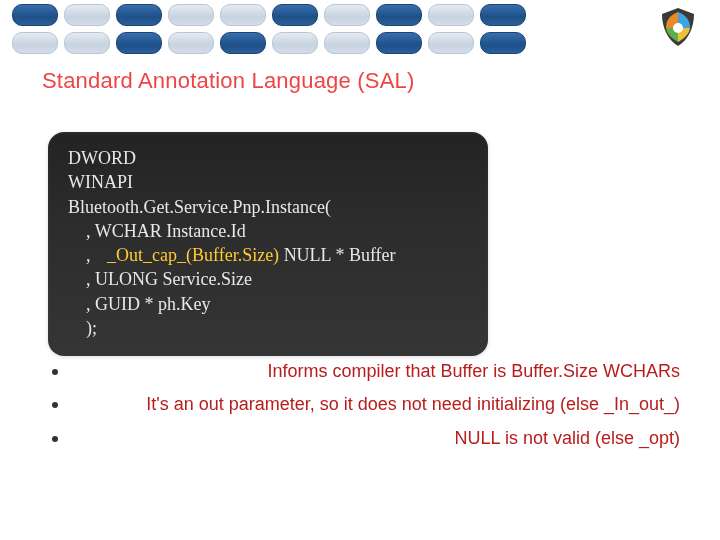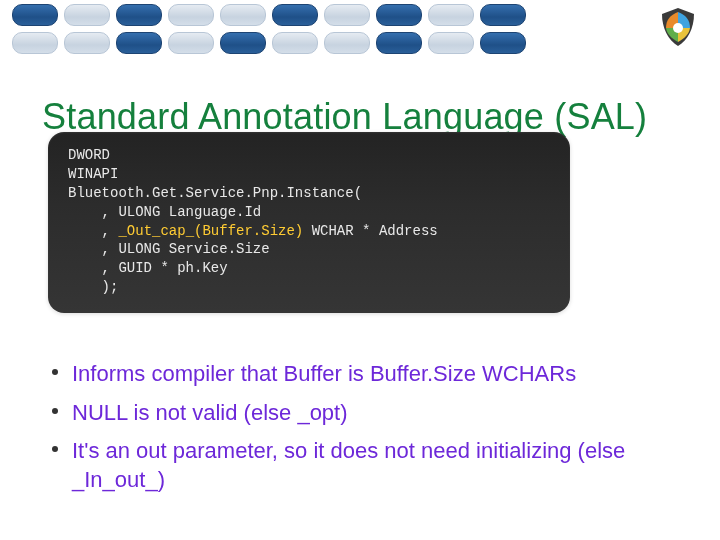--- a/index.html
+++ b/index.html
@@ -34,51 +34,52 @@
     border: 1px solid #b8c6d6;
   }
   .pill-row { display:flex; gap:6px; flex-wrap:wrap; width: 560px; }
   .logo {
     position: absolute;
     top: 6px; right: 20px;
     width: 44px; height: 44px;
   }
   .title {
     position: absolute;
-    top: 96px;
+    top: 68px;
     left: 42px;
-    font-size: 36px;
+    font-size: 22px;
     font-weight: 300;
-    color: #15803d;
+    color: #ef4444;
     letter-spacing: 0.2px;
   }
   .code-panel {
     position: absolute;
     top: 132px;
     left: 48px;
-    width: 522px;
+    width: 440px;
     background: linear-gradient(180deg,#232323 0%,#2c2c2c 40%,#353535 100%);
     border-radius: 16px;
     padding: 14px 20px 16px 20px;
     color: #e8e8e8;
-    font-family: Liberation Mono, monospace;
-    font-size: 14px;
+    font-family: Liberation Serif, serif;
+    font-size: 18px;
     line-height: 1.35;
     box-shadow: inset 0 1px 2px rgba(255,255,255,0.08), 0 1px 4px rgba(0,0,0,0.15);
   }
   .code-panel .line { white-space: pre; }
-  .code-panel .hl { color: #ffcc33; }
+  .code-panel .hl { color: #ffcc33; margin-left: 12px; }
   .bullets {
     position: absolute;
     top: 360px;
     left: 52px;
     right: 40px;
-    font-size: 22px;
-    color: #6d28d9;
+    font-size: 18px;
+    color: #b91c1c;
     font-weight: 400;
+    text-align: right;
   }
   .bullet {
     display: flex;
     align-items: flex-start;
     margin-bottom: 10px;
   }
   .bullet .dot {
     width: 6px; height: 6px;
     background: #333;
     border-radius: 50%;
@@ -125,33 +126,33 @@
     </svg>
   </div>
 </div>
 
 <h1 class="title">Standard Annotation Language (SAL)</h1>
 
 <div class="code-panel">
   <div class="line">DWORD</div>
   <div class="line">WINAPI</div>
   <div class="line">Bluetooth.Get.Service.Pnp.Instance(</div>
-  <div class="line">    , ULONG Language.Id</div>
-  <div class="line"><span>    , </span><span class="hl">_Out_cap_(Buffer.Size)</span><span> WCHAR * Address</span></div>
+  <div class="line">    , WCHAR Instance.Id</div>
+  <div class="line"><span>    , </span><span class="hl">_Out_cap_(Buffer.Size)</span><span> NULL * Buffer</span></div>
   <div class="line">    , ULONG Service.Size</div>
   <div class="line">    , GUID * ph.Key</div>
   <div class="line">    );</div>
 </div>
 
 <div class="bullets">
   <div class="bullet">
     <div class="dot"></div>
     <div class="txt">Informs compiler that Buffer is Buffer.Size WCHARs</div>
   </div>
   <div class="bullet">
     <div class="dot"></div>
-    <div class="txt">NULL is not valid (else _opt)</div>
+    <div class="txt">It's an out parameter, so it does not need initializing (else _In_out_)</div>
   </div>
   <div class="bullet">
     <div class="dot"></div>
-    <div class="txt">It's an out parameter, so it does not need initializing (else _In_out_)</div>
+    <div class="txt">NULL is not valid (else _opt)</div>
   </div>
 </div>
 
 </body></html>

